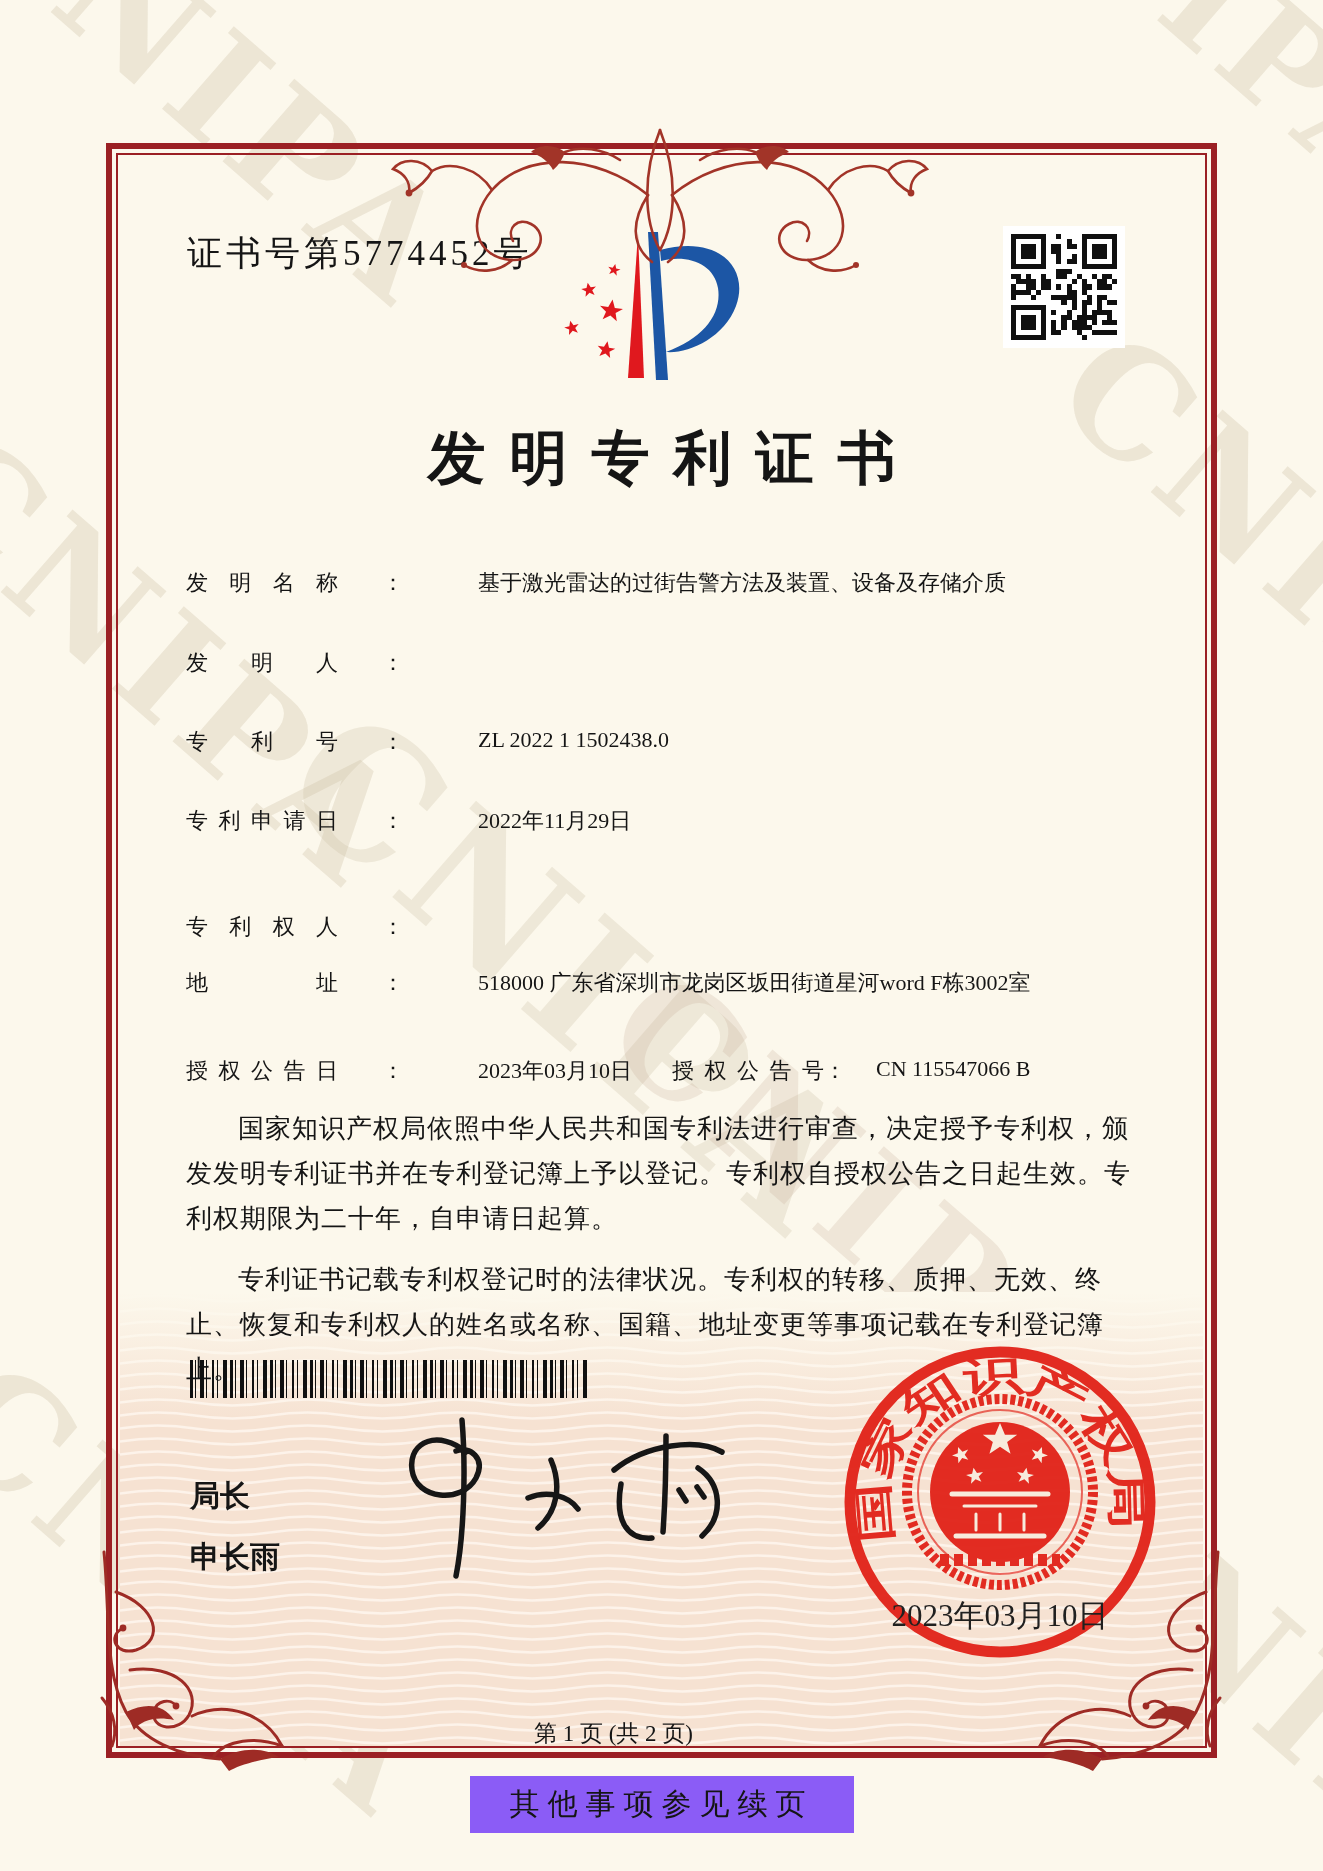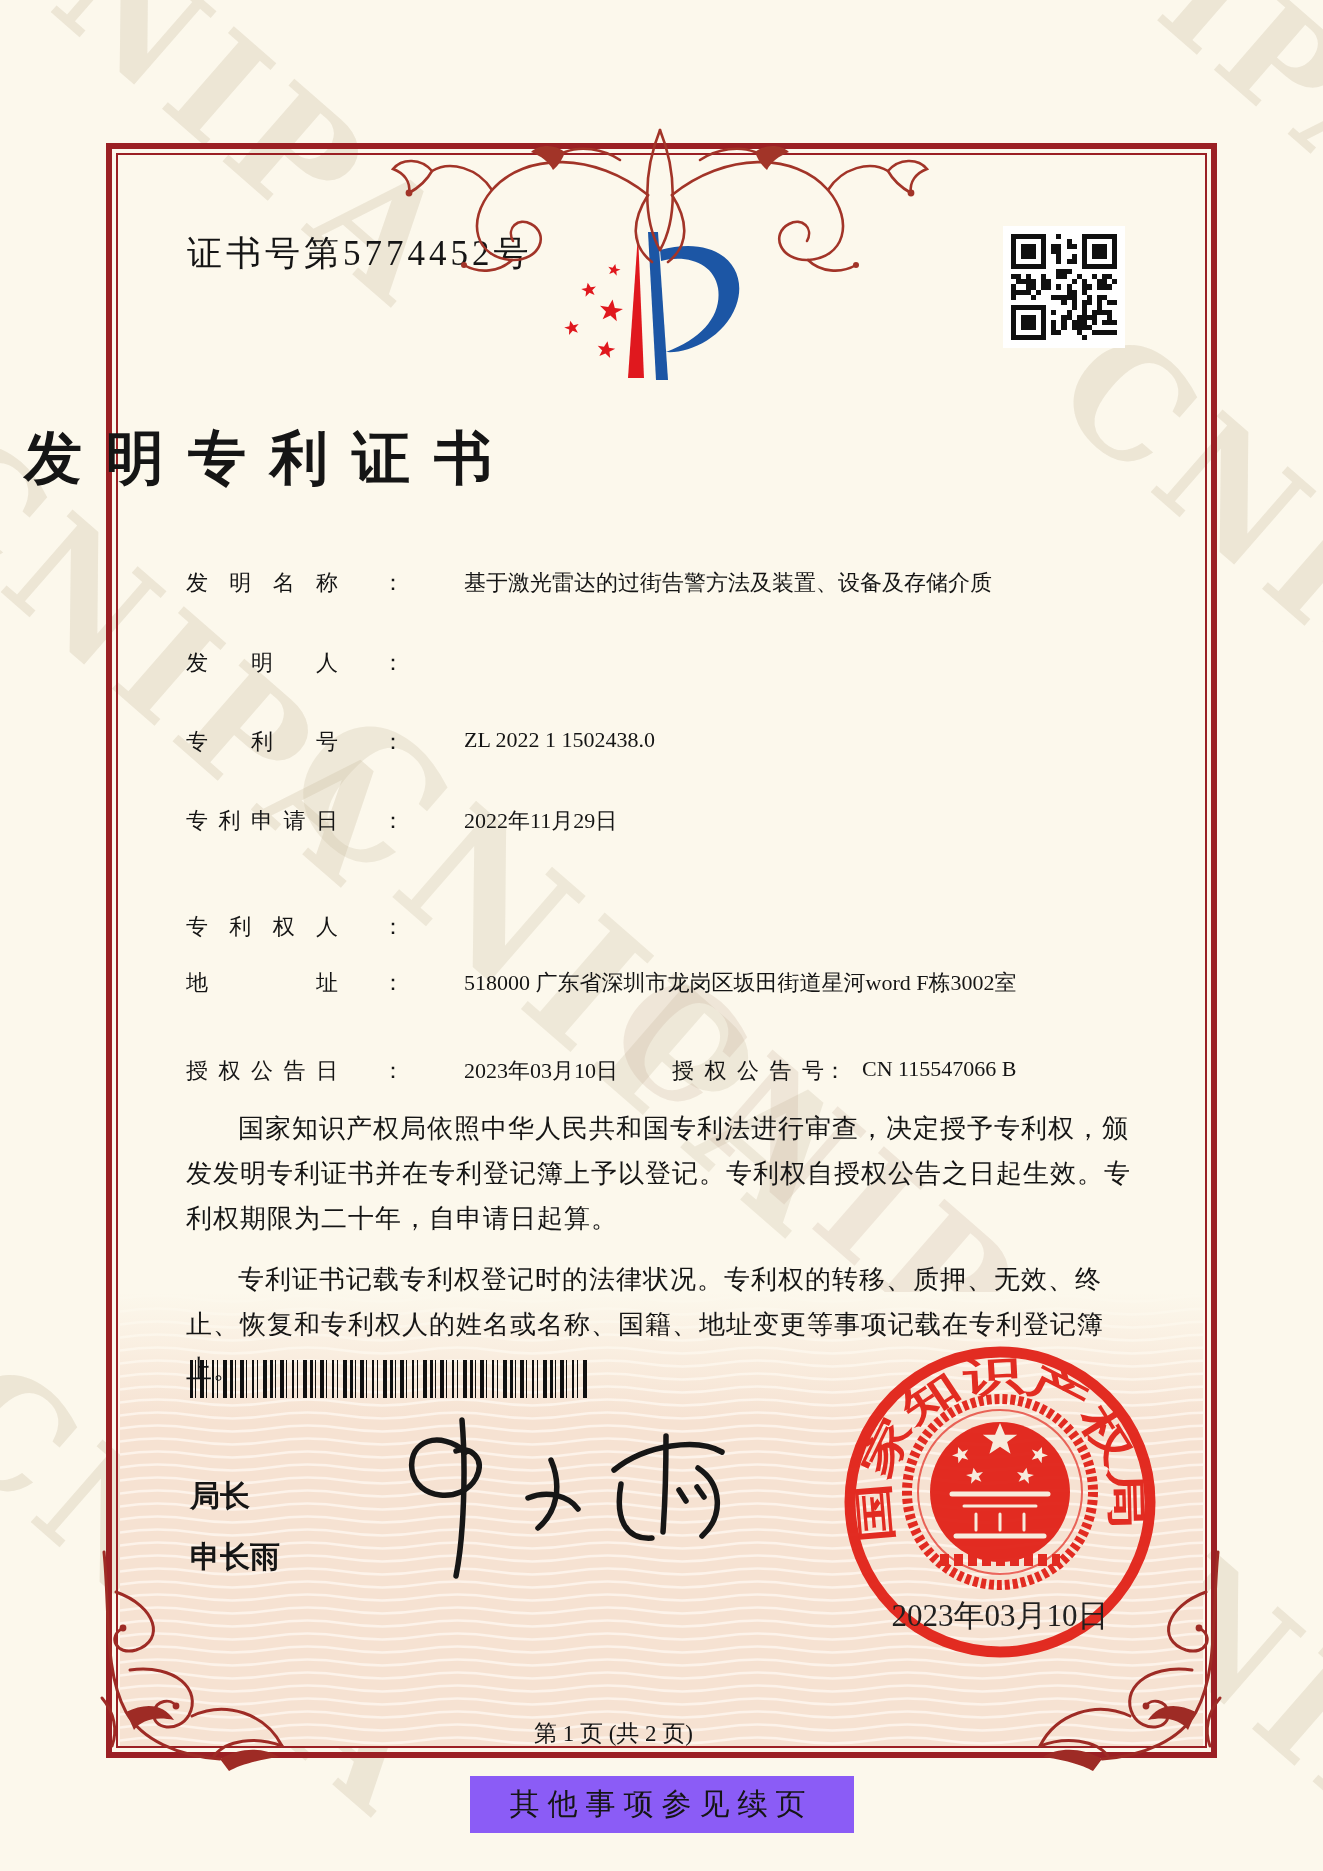--- a/index.html
+++ b/index.html
@@ -27,28 +27,28 @@
   
   .waveband{left:120px;top:1292px;width:1083px;height:456px;z-index:0;background:#f6e2d2;}
   .wavefade{position:absolute;left:0;top:0;width:100%;height:130px;
             background:linear-gradient(to bottom,#fcf8ec 0%,rgba(252,248,236,0) 100%);}
 
   
   .certno{left:187px;top:230px;font-size:35px;letter-spacing:4px;z-index:2;}
   .logo{left:558px;top:228px;z-index:2;}
   .qrbox{left:1003px;top:226px;width:122px;height:122px;background:#ffffff;z-index:2;
          display:flex;align-items:center;justify-content:center;}
-  .title{left:0;top:420px;width:1323px;text-align:left;font-size:58px;font-weight:bold;
+  .title{left:0;top:420px;width:1323px;text-align:center;font-size:58px;font-weight:bold;
          letter-spacing:24px;text-indent:24px;z-index:2;}
 
   
   .row{left:186px;z-index:2;font-size:22px;display:flex;align-items:flex-start;gap:44px;}
   .flabel{display:inline-block;width:152px;text-align:justify;text-align-last:justify;}
   .fcolon{display:inline-block;width:30px;}
-  .fvalue{display:inline-block;margin-left:8px;}
+  .fvalue{display:inline-block;margin-left:22px;}
   .r1{top:568px;} .r2{top:648px;} .r3{top:727px;} .r4{top:806px;align-items:center;} .r5{top:912px;}
   .r6{top:968px;} .r6 .fvalue{width:742px;line-height:1.38;}
   .rgrant{top:1056px;width:1010px;}
   .gpair2{position:absolute;left:486px;display:flex;}
 
   
   .paras{left:186px;top:1106px;width:954px;z-index:2;font-size:26px;line-height:45px;}
   .paras p{margin:0 0 16px 0;text-indent:52px;letter-spacing:1px;}
 
   

